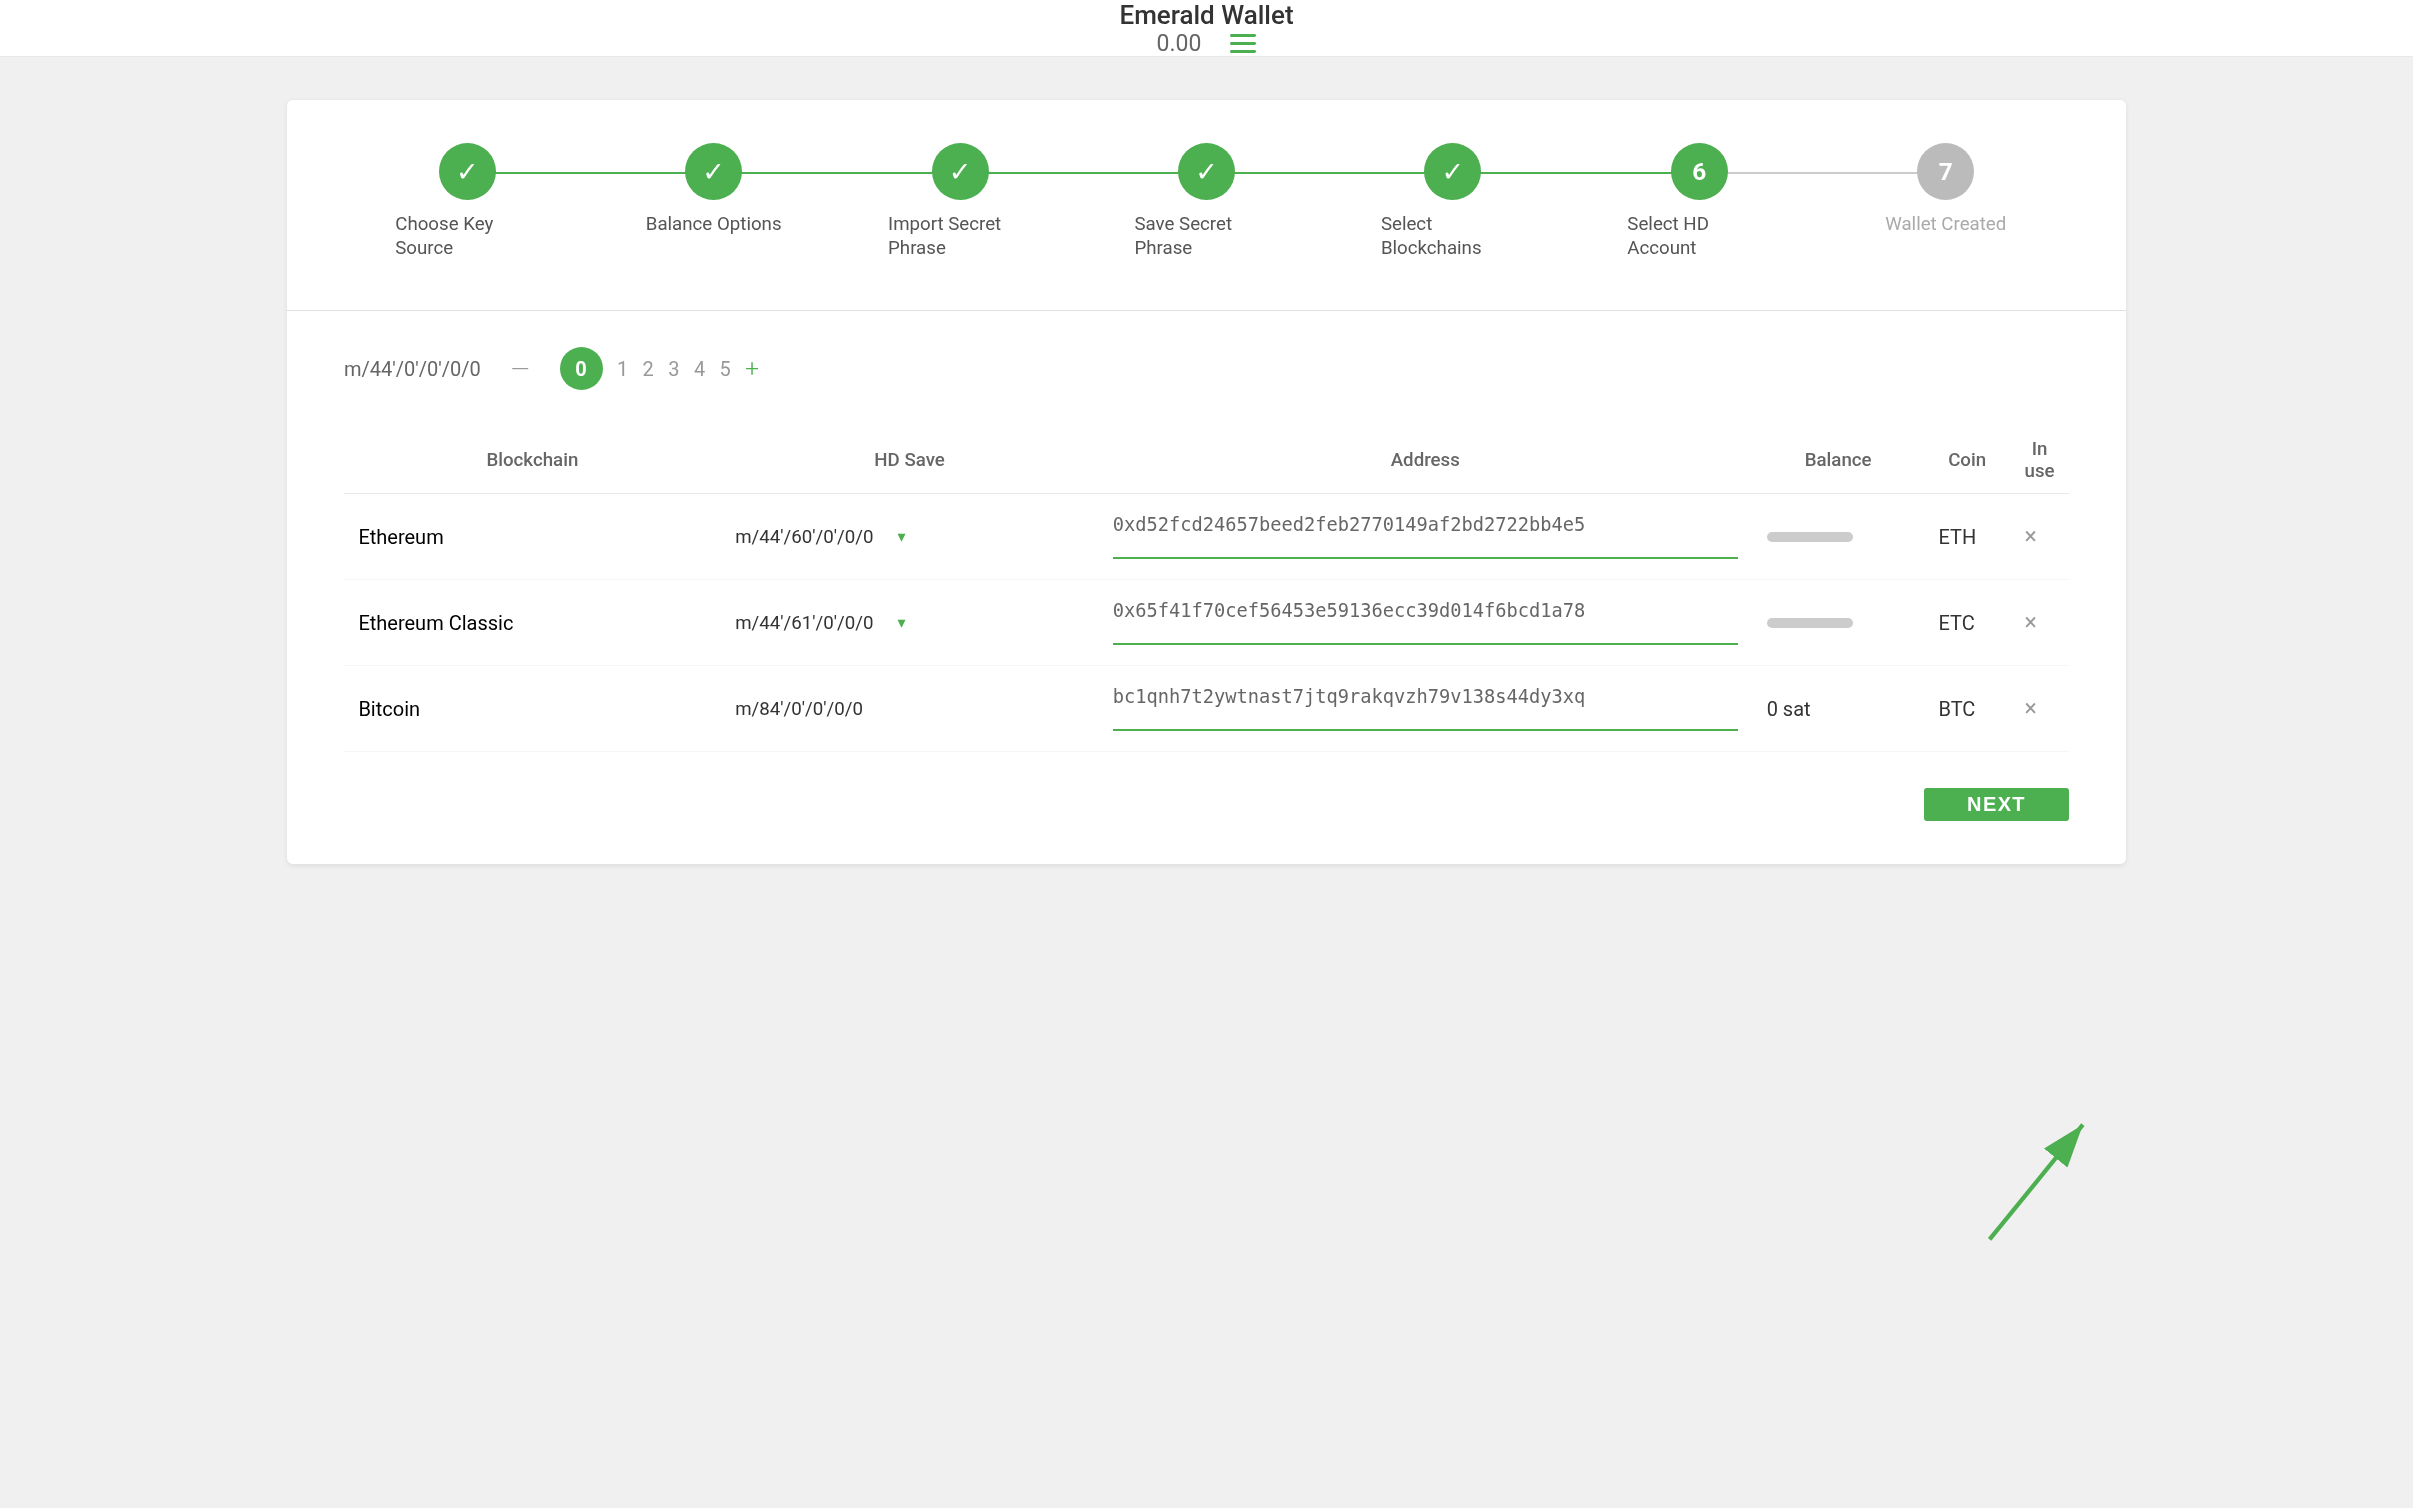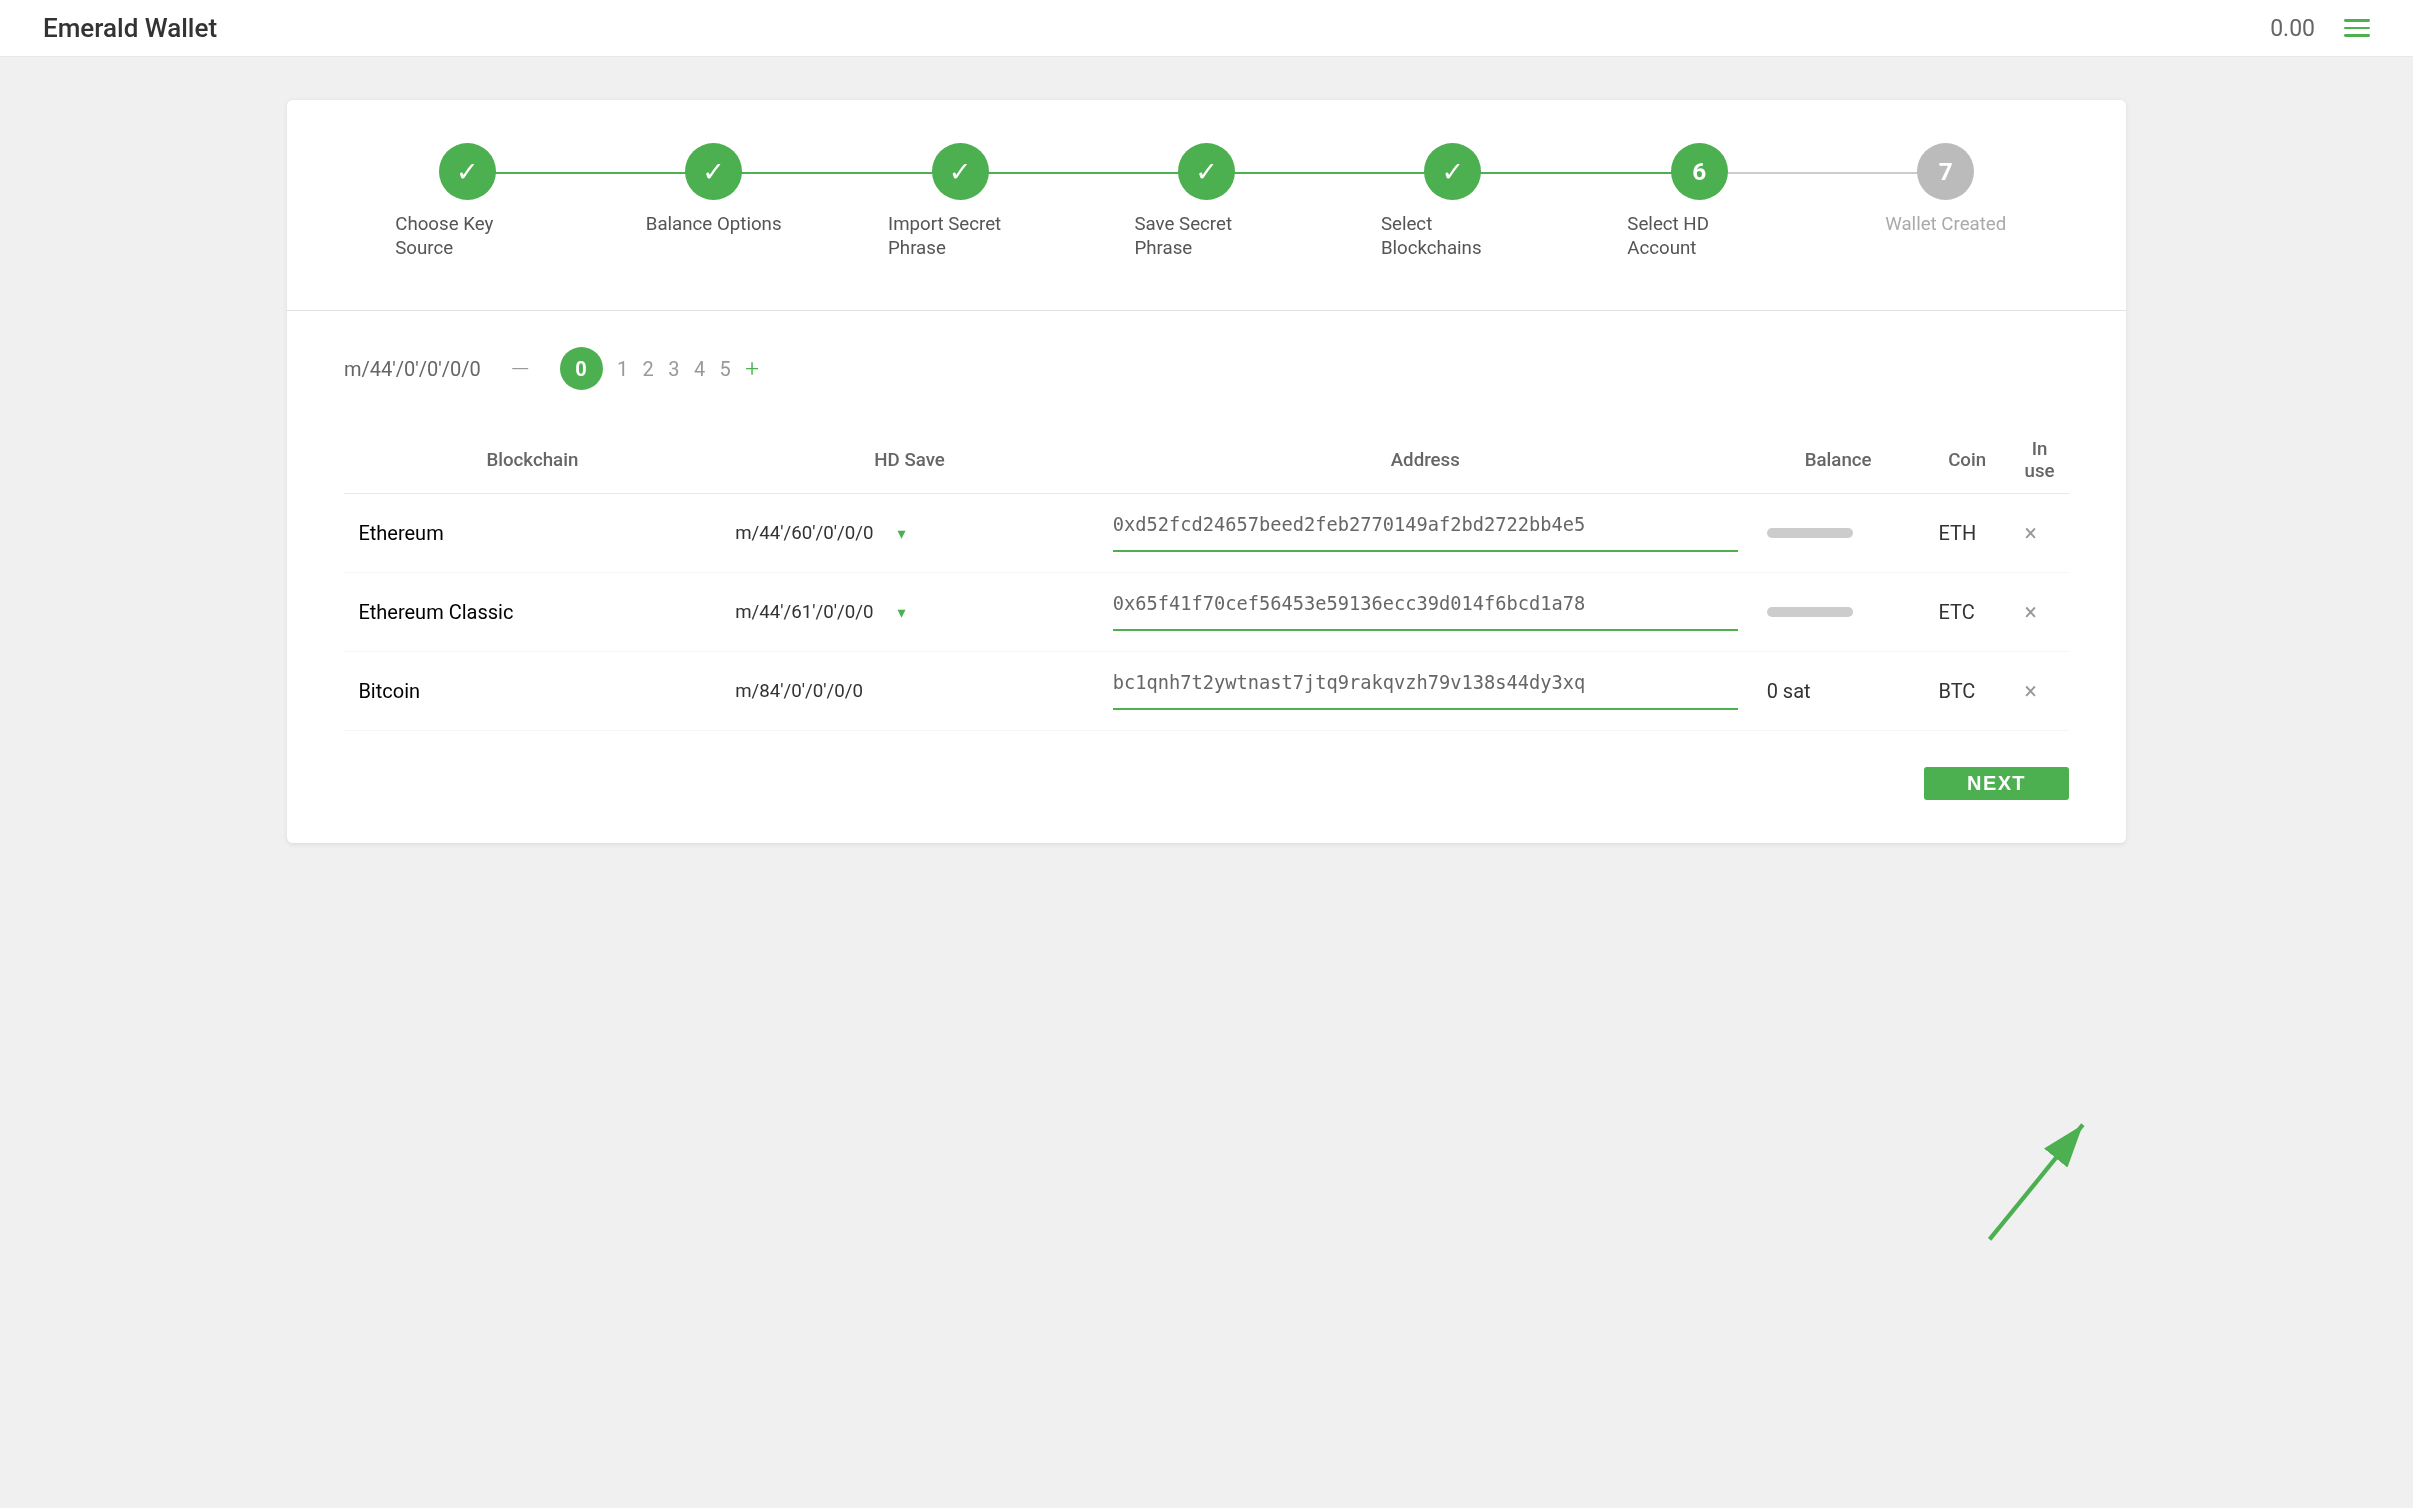--- a/index.html
+++ b/index.html
@@ -14,20 +14,21 @@
 
     
     .header {
       display: flex;
       align-items: center;
       justify-content: space-between;
       background: #fff;
       padding: 0 43px;
       height: 57px;
       border-bottom: 0.7px solid #e8e8e8;
+      flex-direction: column;
     }
     .header-logo {
       font-size: 26px;
       color: #4caf50;
       font-weight: 500;
     }
     .header-logo span {
       color: #333;
     }
     .header-right {
@@ -219,21 +220,21 @@
       font-size: 16px;
     }
     .address-cell {
       position: relative;
     }
     .address-text {
       color: #666;
       font-size: 18.7px;
       font-family: monospace;
       display: block;
-      padding-bottom: 15px;
+      padding-bottom: 22px;
       border-bottom: 2.2px solid #4caf50;
     }
     .balance-bar {
       width: 86px;
       height: 10px;
       background: #ccc;
       border-radius: 5px;
     }
     .coin-label {
       color: #333;

